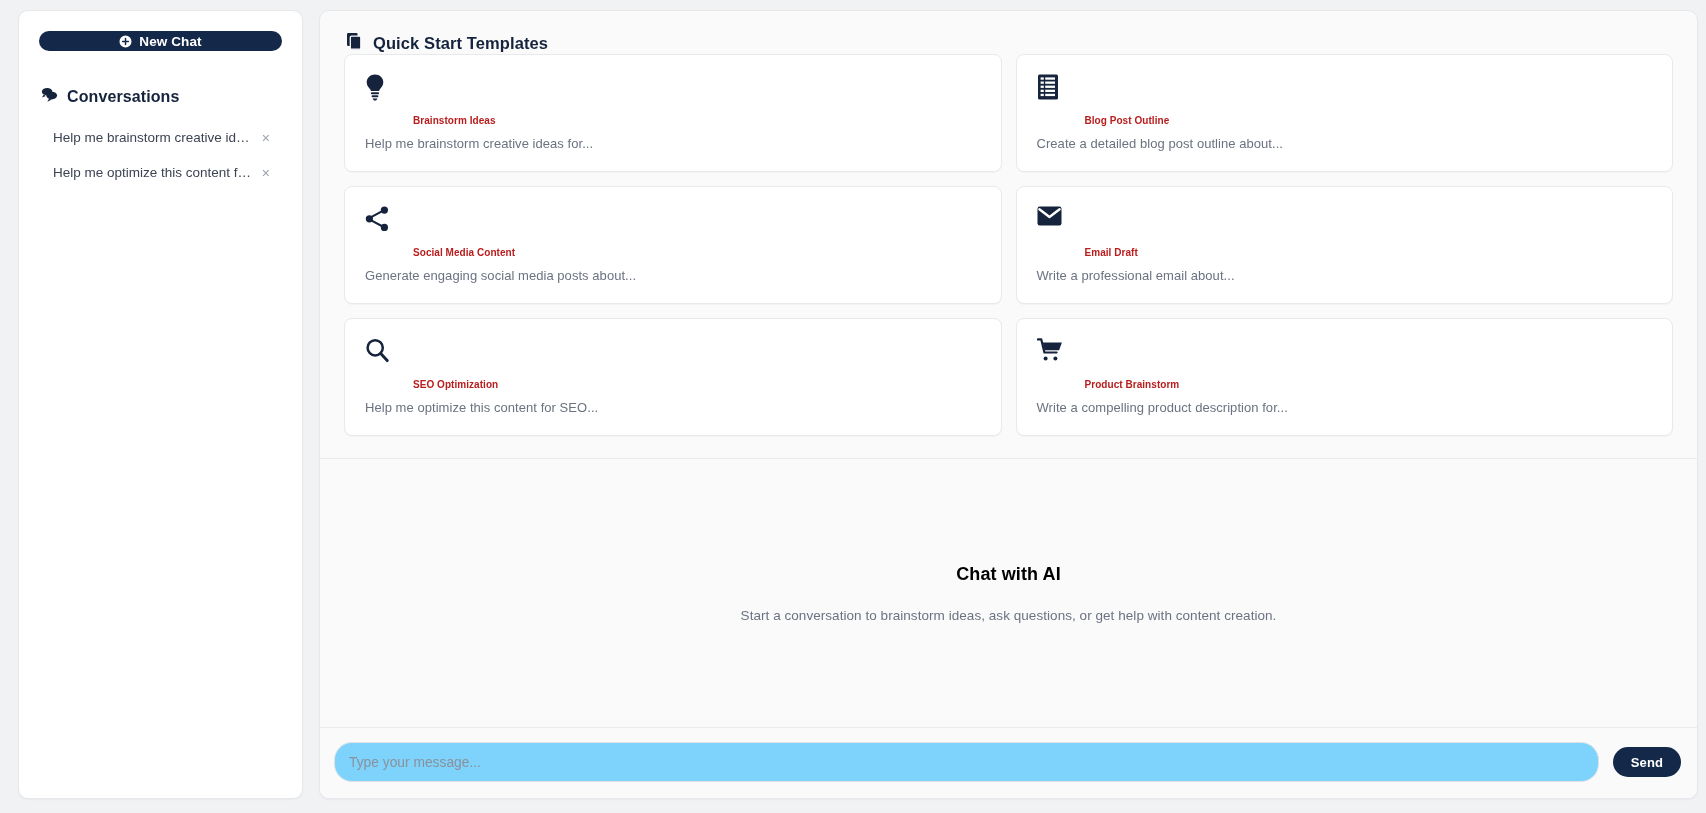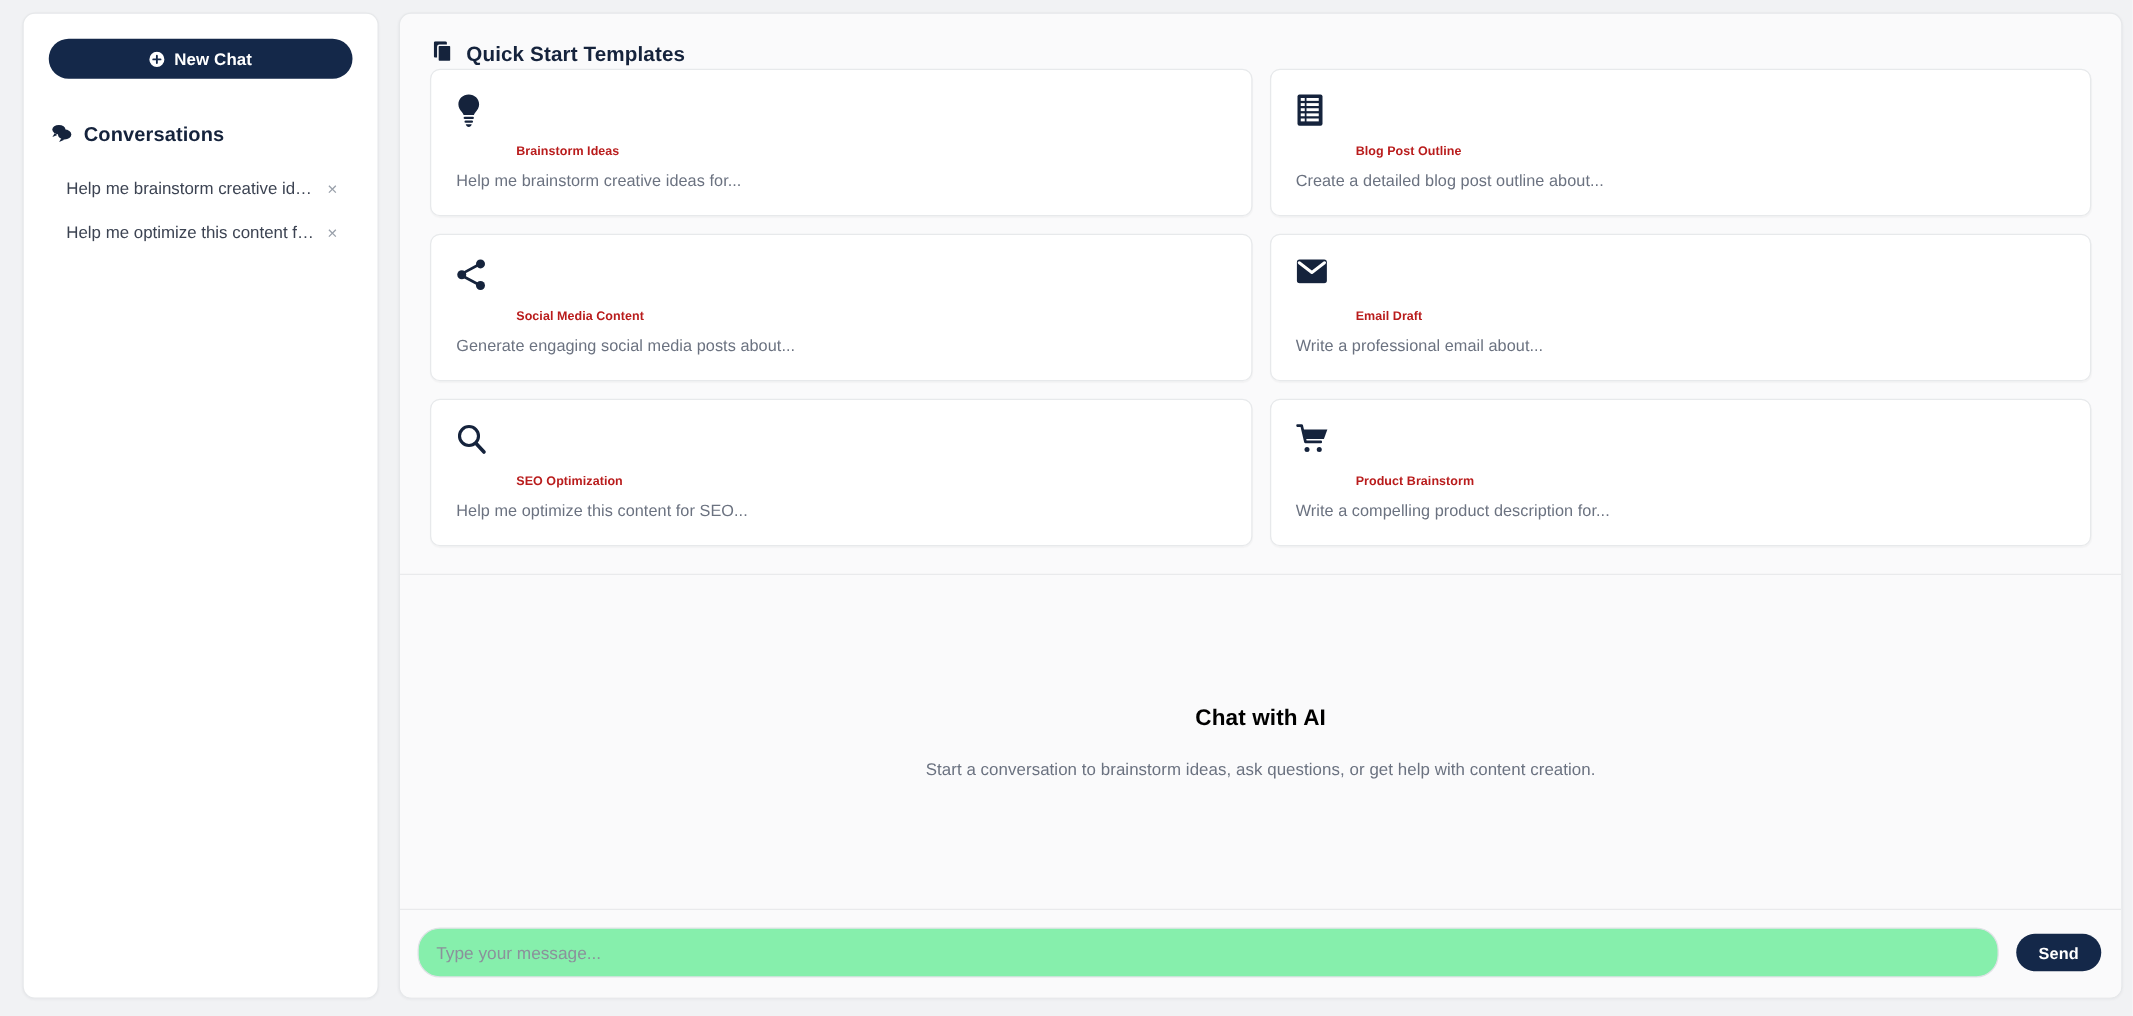--- a/index.html
+++ b/index.html
@@ -30,21 +30,21 @@
     border: 1px solid #e6e8ea;
     border-radius: 10px;
     box-shadow: 0 1px 2px rgba(16,24,40,0.04);
     padding: 20px 20px 20px 20px;
     display: flex;
     flex-direction: column;
   }
 
   .new-chat-btn {
     width: 100%;
-    height: 32px;
+    height: 20px;
     background: #142849;
     color: #ffffff;
     border: none;
     border-radius: 16px;
     font-size: 13.5px;
     font-weight: bold;
     font-family: "Liberation Sans", sans-serif;
     display: flex;
     align-items: center;
     justify-content: center;
@@ -191,21 +191,21 @@
     display: flex;
     align-items: center;
     gap: 14px;
     background: #fafafb;
   }
   .composer-input {
     flex: 1 1 auto;
     height: 40px;
     border: 1px solid #dfe2e6;
     border-radius: 18px;
-    background: #86efac;
+    background: #7dd3fc;
     padding: 0 14px;
     font-size: 13.8px;
     color: #15233c;
     font-family: "Liberation Sans", sans-serif;
     outline: none;
   }
   .composer-input::placeholder { color: #8b919b; }
   .send-btn {
     flex: 0 0 auto;
     height: 30px;

